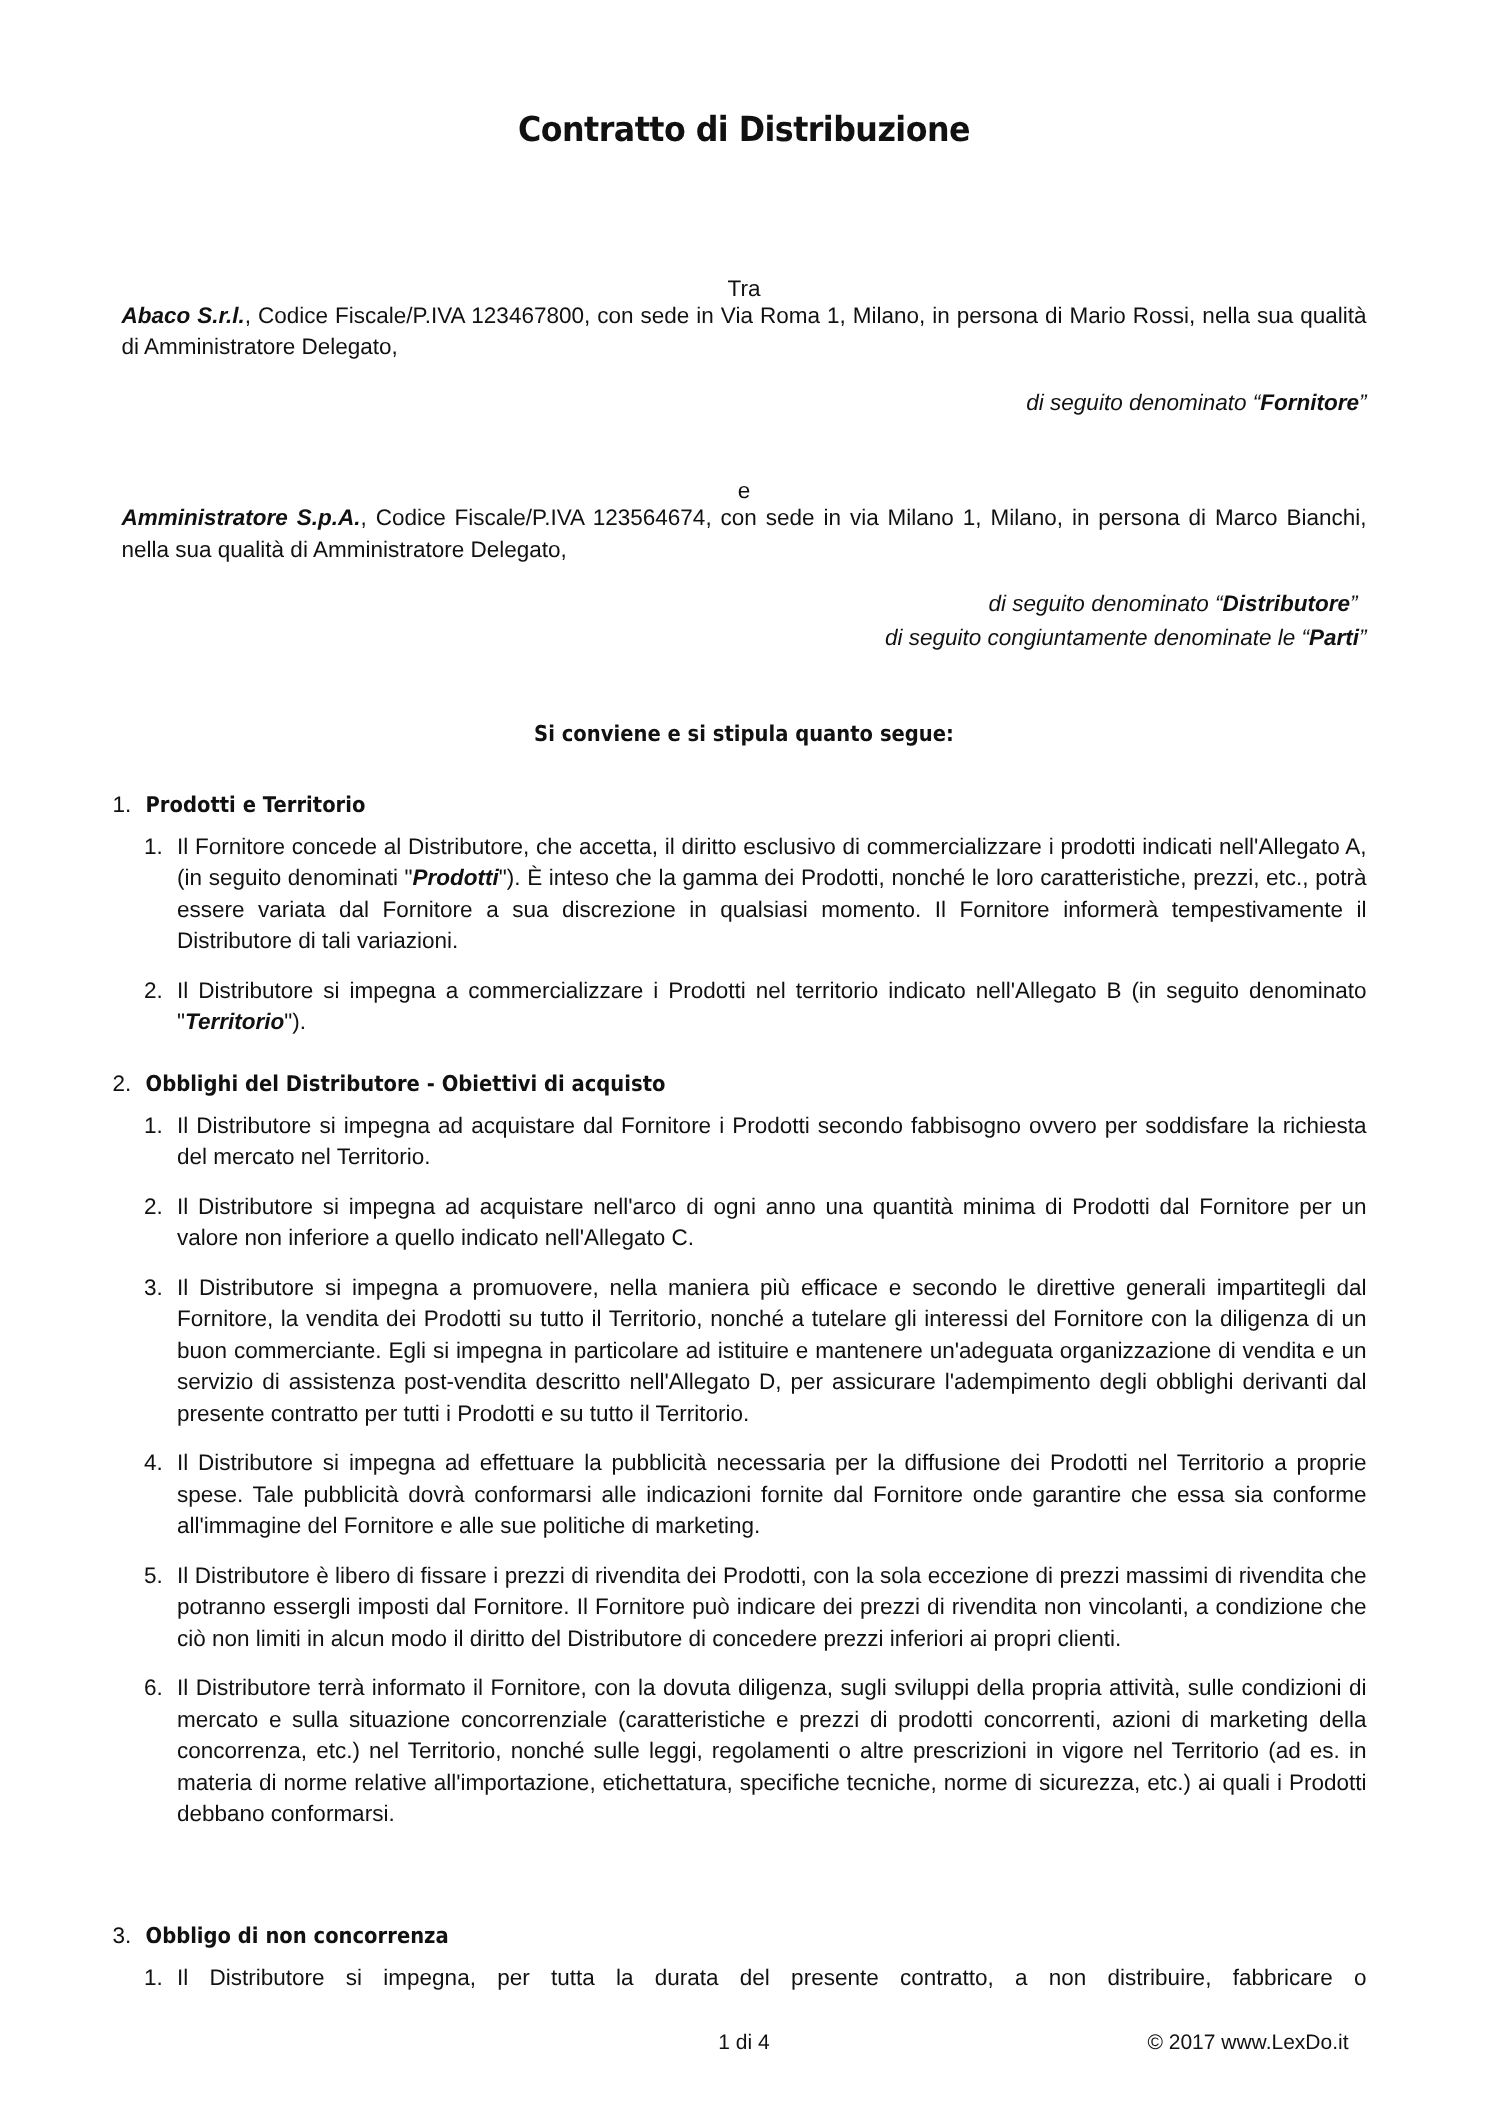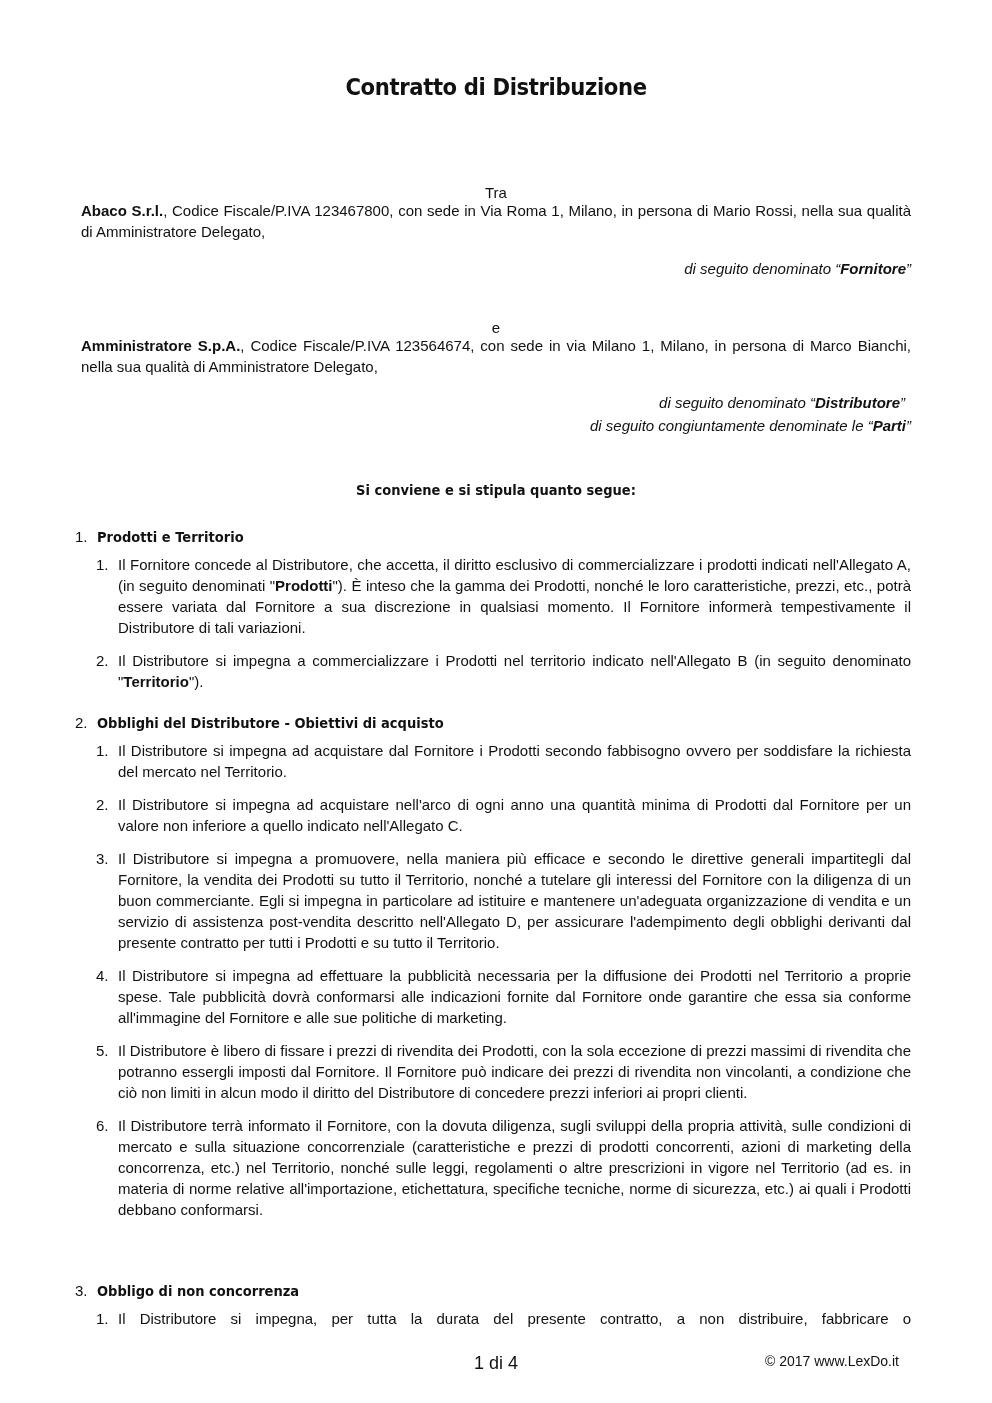--- a/index.html
+++ b/index.html
@@ -24,23 +24,23 @@
   .section { position: absolute; left: -6px; width: 836px; }
   .sec-head { display: flex; font-size: 15px; line-height: 20px; }
   .sec-num { width: 22px; flex: none; }
   .sec-title { font-weight: bold; font-family: "DejaVu Sans", sans-serif; font-size: 14.5px; transform: scaleX(0.9); transform-origin: left; white-space: nowrap; }
   .items { margin: 0; padding: 0; list-style: none; }
   .item { display: flex; margin-top: 7px; line-height: 21px; }
   .item + .item { margin-top: 12px; }
   .item-num { width: 43px; flex: none; text-align: right; padding-right: 0; box-sizing: border-box; }
   .item-num span { display: inline-block; width: 22px; text-align: left; }
   .item-text { flex: 1; text-align: justify; }
-  .footer-page { position: absolute; top: 1353px; left: 0; width: 830px; text-align: center; font-size: 18px; }
+  .footer-page { position: absolute; top: 1353px; left: 0; width: 830px; text-align: center; font-size: 14px; }
   .footer-copy { position: absolute; top: 1353px; right: 12px; font-size: 14px; }
-  b { font-weight: bold; }
+  b { font-weight: bold; font-style: italic; }
 </style>
 </head>
 <body>
 
 <div class="page">
 
   <div class="title">Contratto di Distribuzione</div>
 
   <div class="center-word" style="top:164px;">Tra</div>
 

